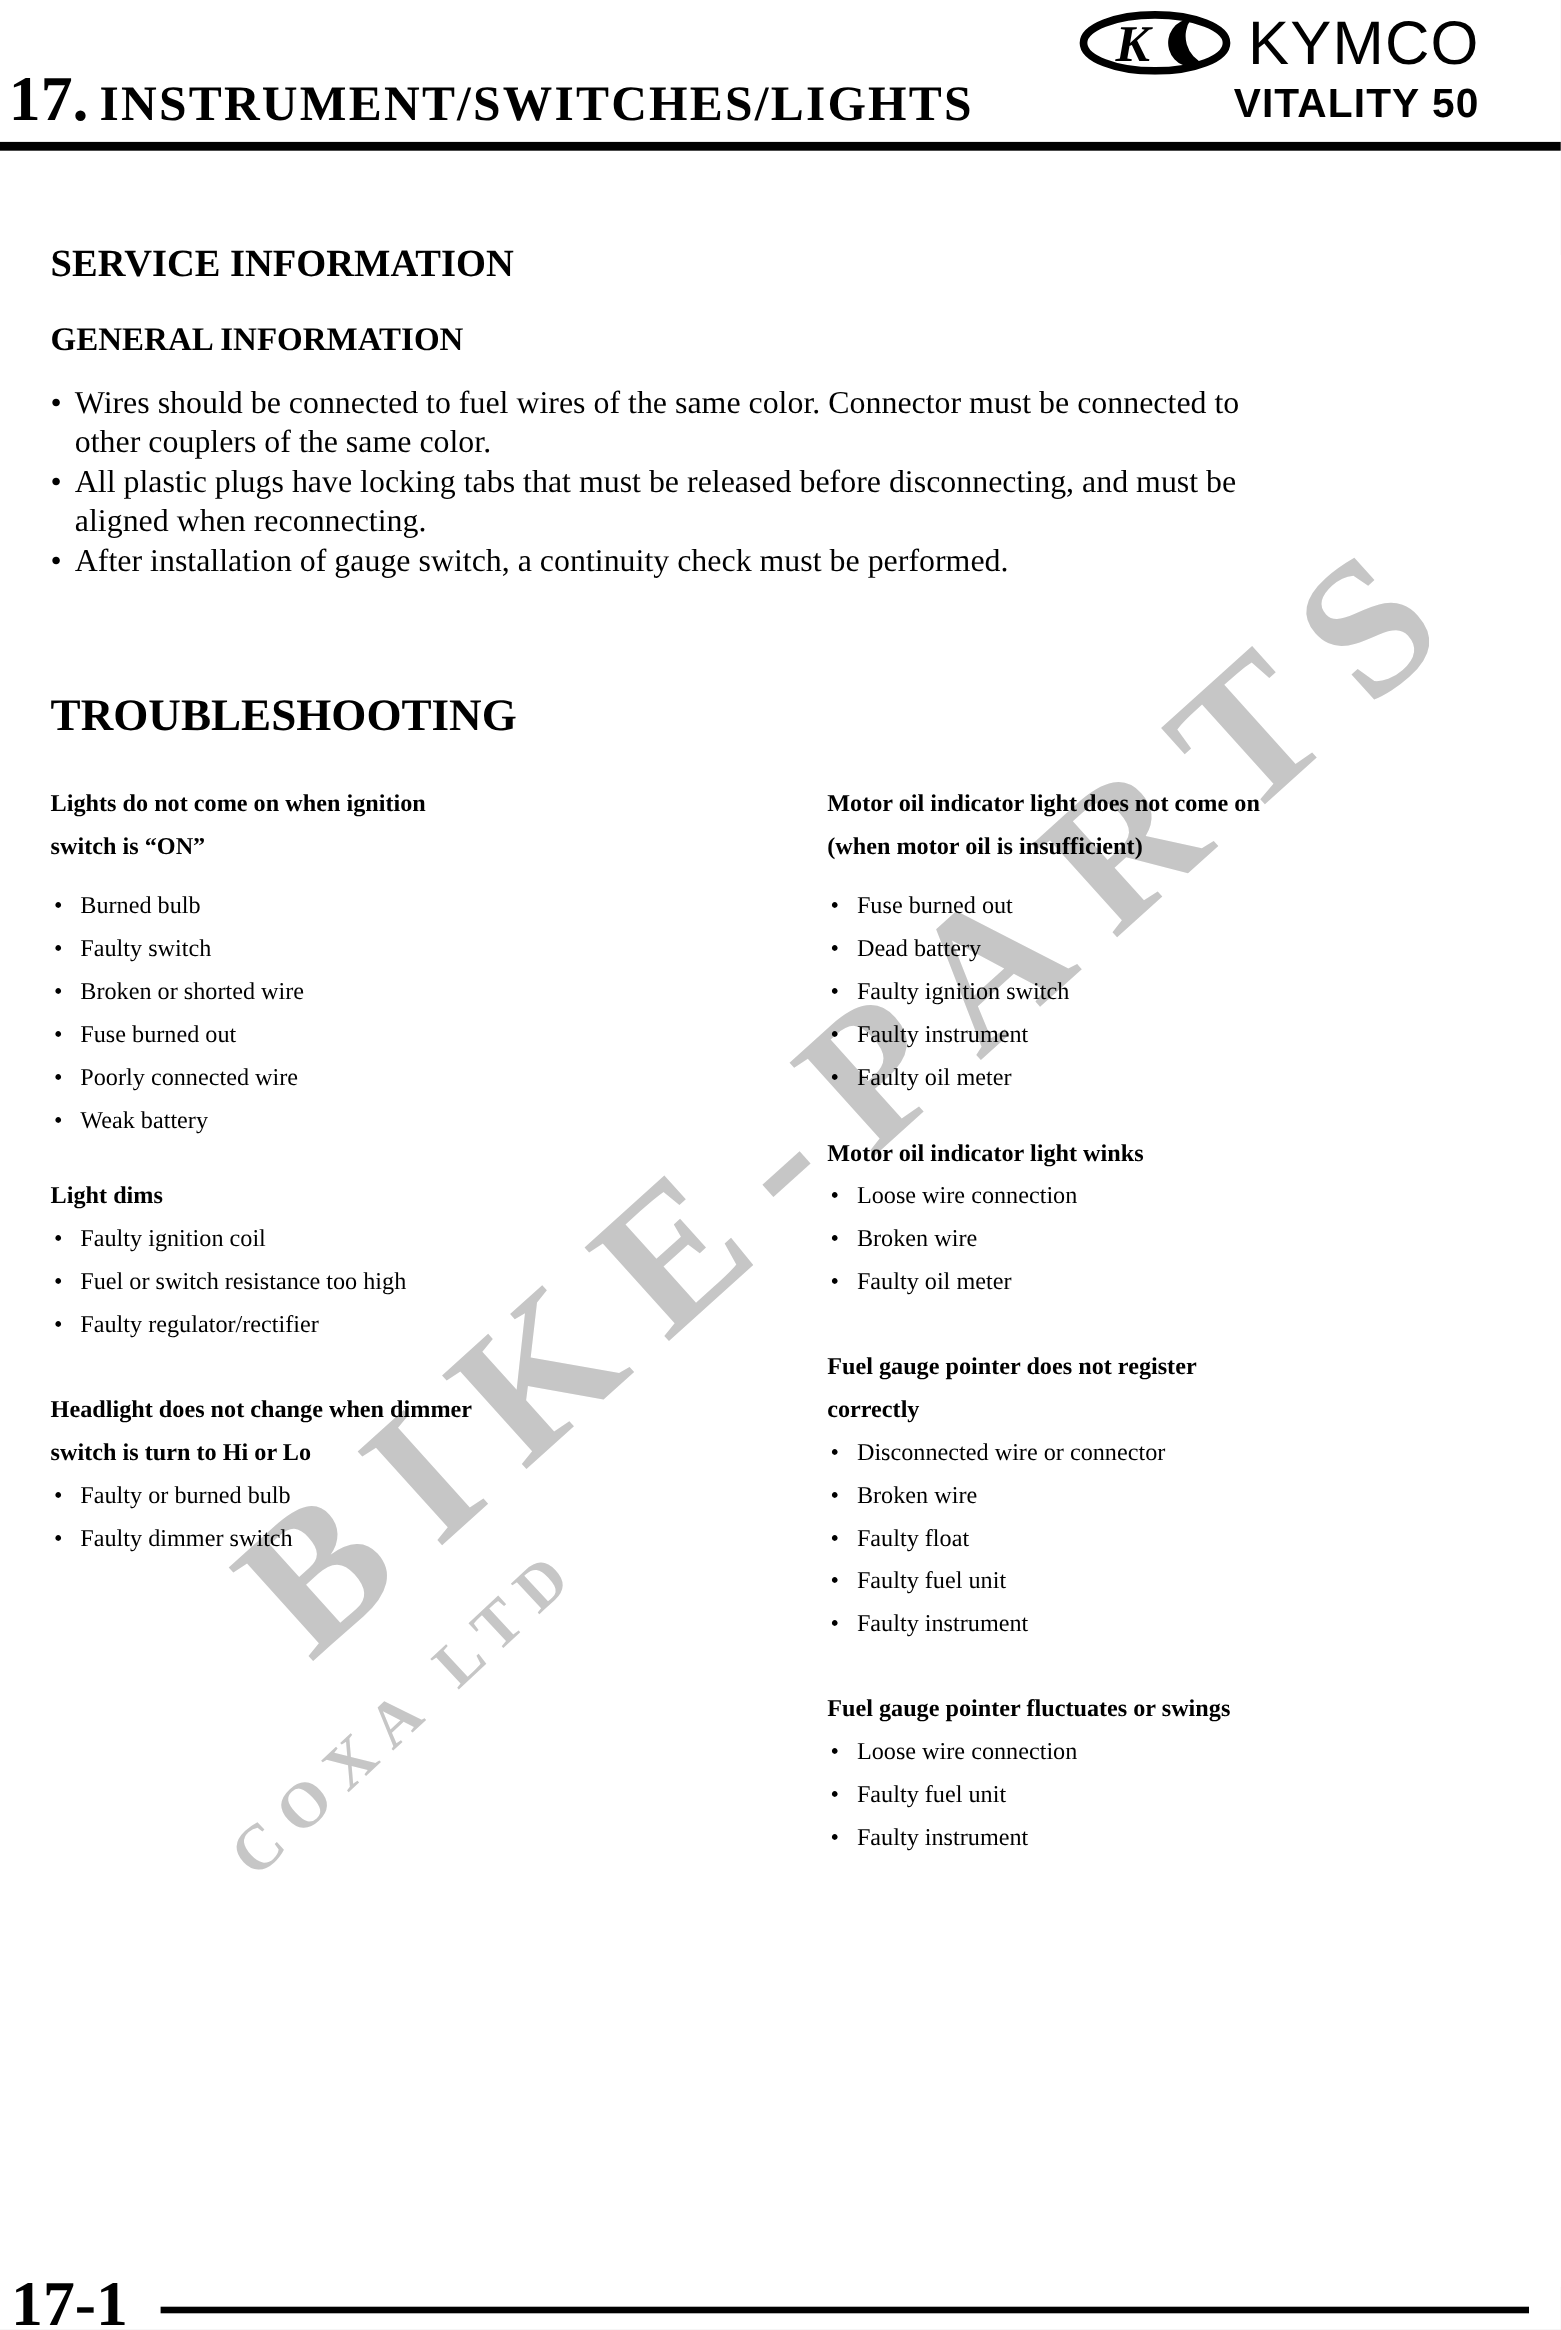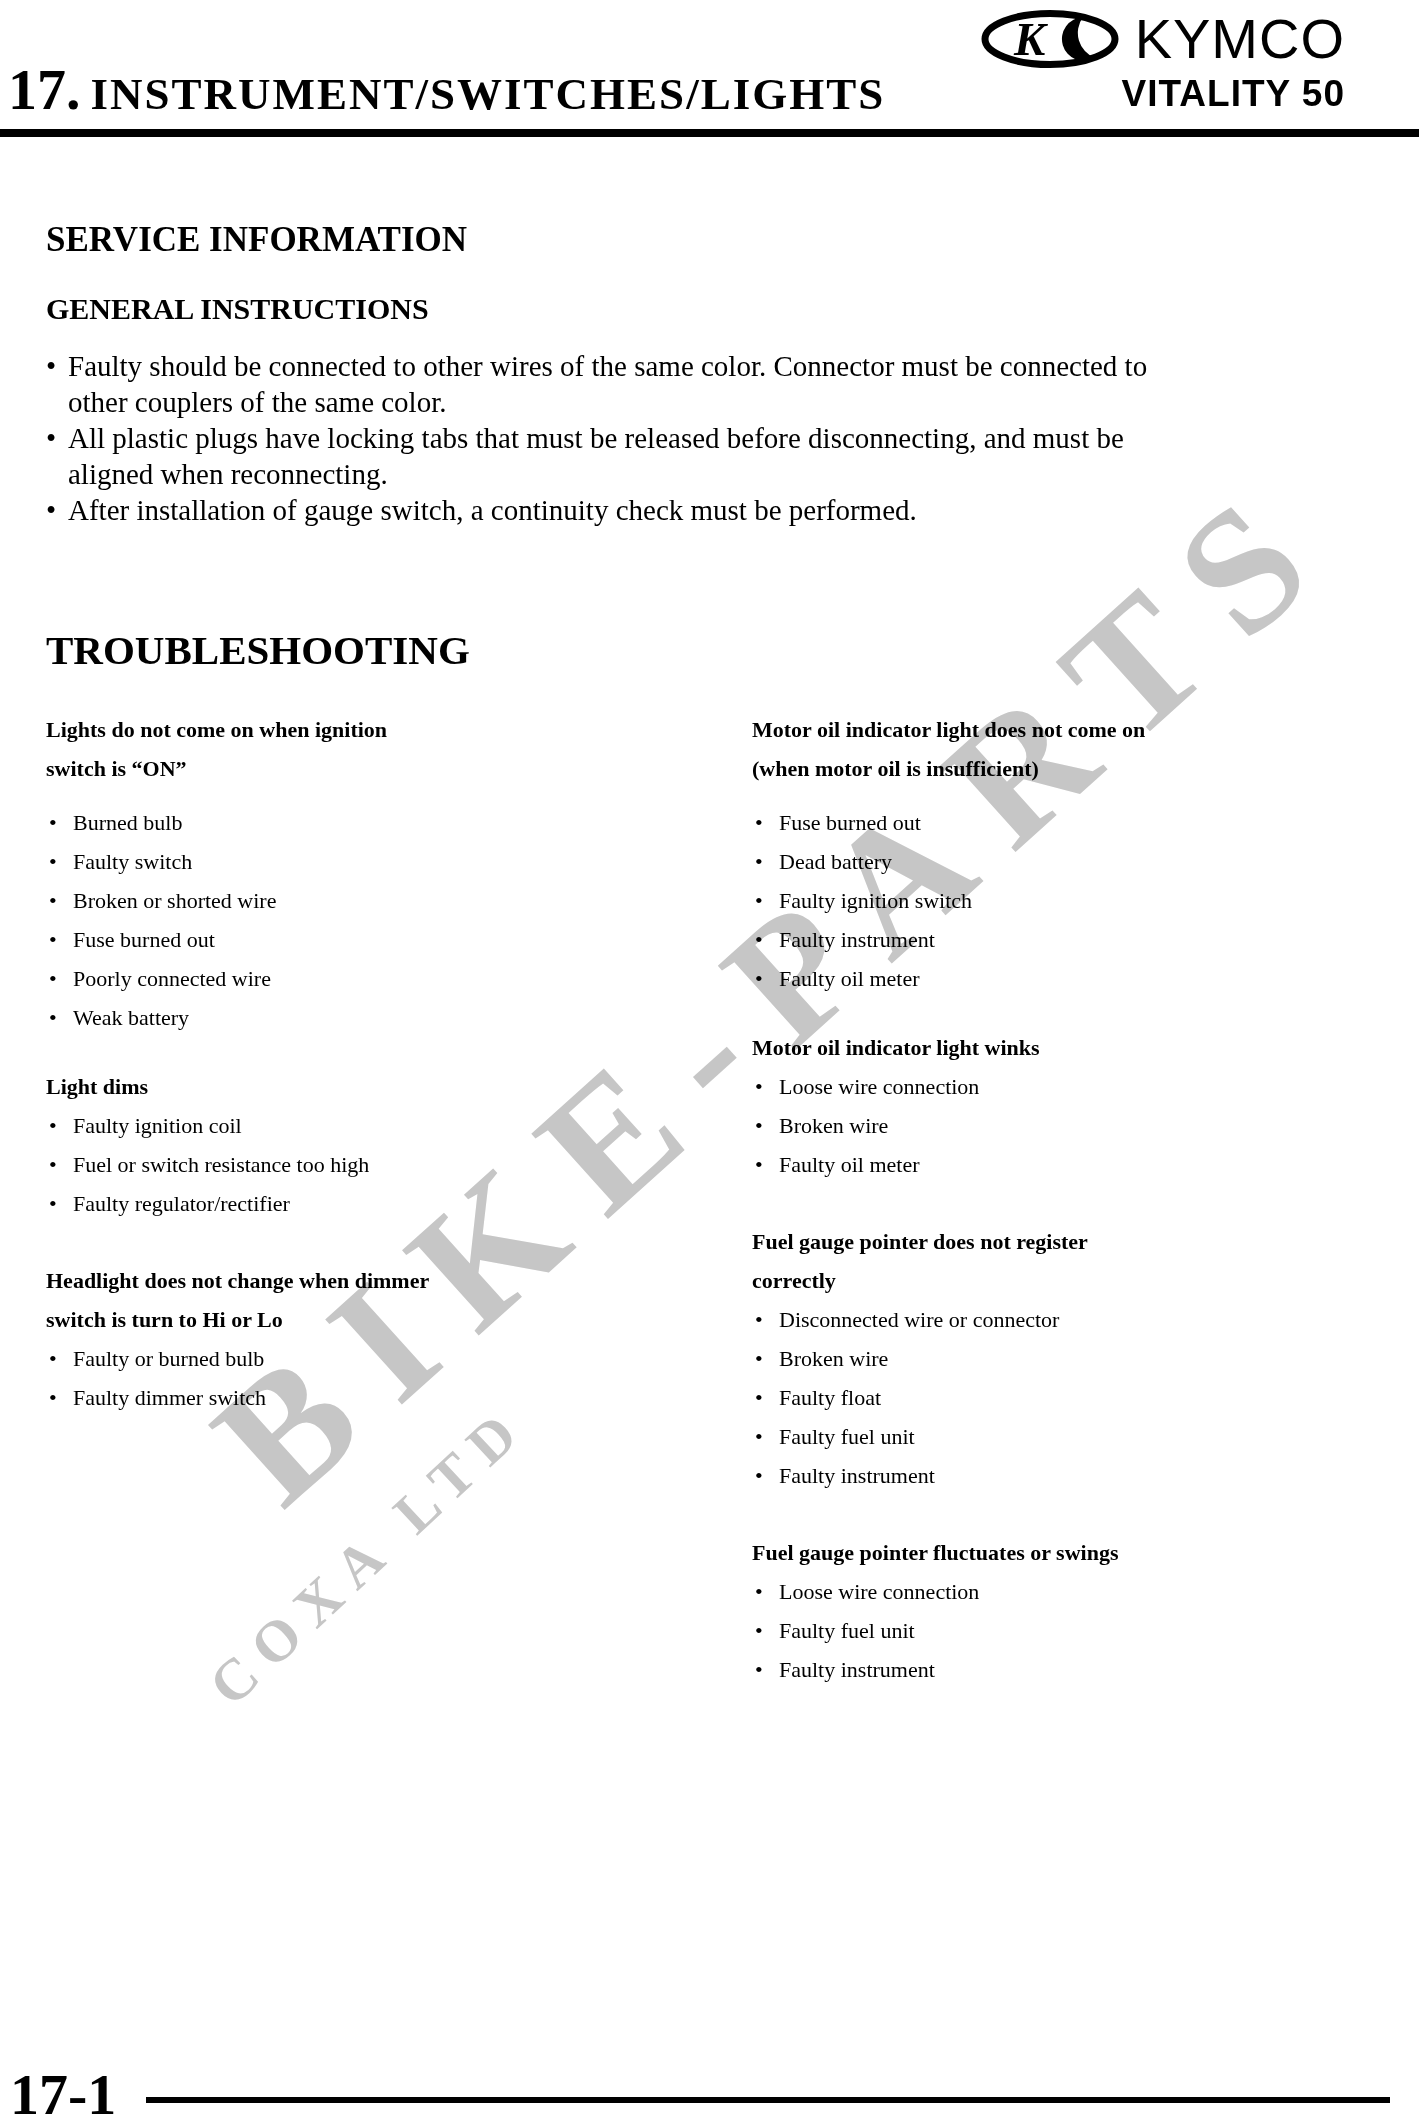--- a/index.html
+++ b/index.html
@@ -85,23 +85,23 @@
         <path d="M103 7 a22 22 0 1 0 12 41 a27 27 0 0 1 -12 -41 z" fill="#000"></path>
       </svg>
       <span class="brand-name">KYMCO</span>
     </div>
     <div class="model">VITALITY 50</div>
   </div>
 
   <div class="header-rule"></div>
 
   <div class="si-title">SERVICE INFORMATION</div>
-  <div class="gi-title">GENERAL INSTRUCTIONS</div>
+  <div class="gi-title">GENERAL INFORMATION</div>
   <ul class="gi-list" id="gi-list">
-      <li>Faulty should be connected to other wires of the same color. Connector must be connected to
+      <li>Wires should be connected to fuel wires of the same color. Connector must be connected to
 other couplers of the same color.</li>
       <li>All plastic plugs have locking tabs that must be released before disconnecting, and must be
 aligned when reconnecting.</li>
       <li>After installation of gauge switch, a continuity check must be performed.</li>
     </ul>
 
   <div class="ts-title">TROUBLESHOOTING</div>
   <div class="ts-col" id="col-left">
       <div class="t-group">
         <div class="t-title">Lights do not come on when ignition

